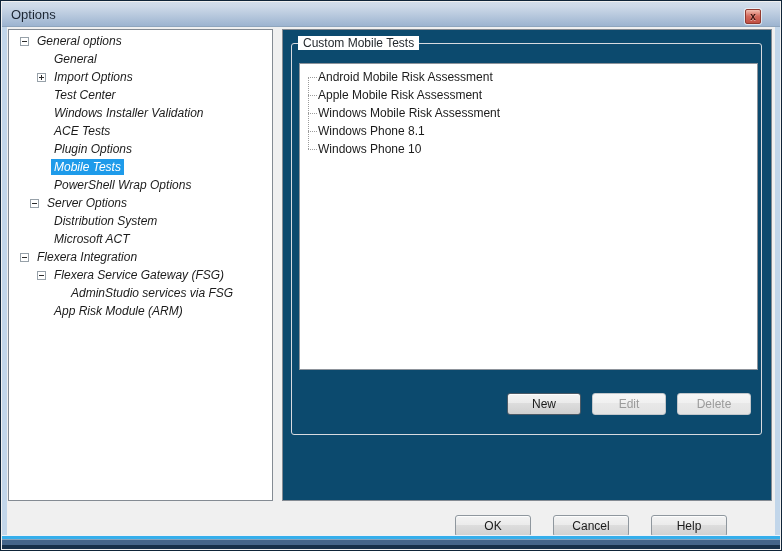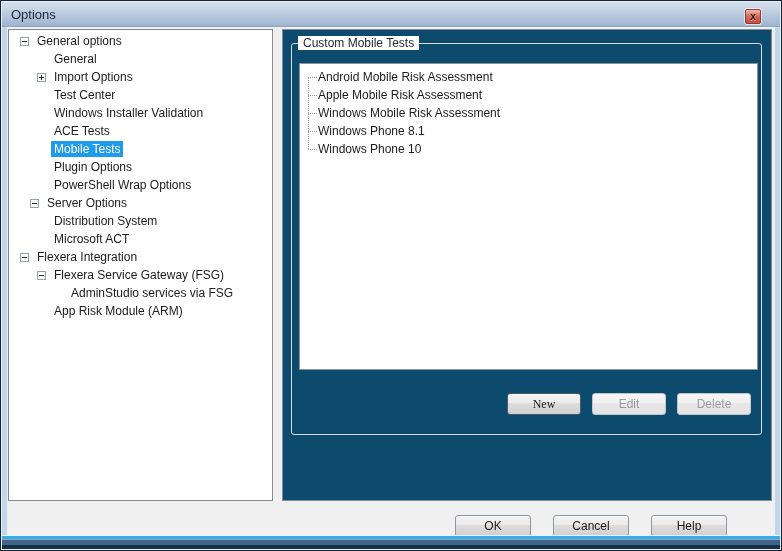--- a/index.html
+++ b/index.html
@@ -51,21 +51,21 @@
     background:#0c4a6e;border:1px solid var(--panel-border);overflow:hidden;
   }
   
   .trow{height:18px;display:flex;align-items:center;font-size:12px;color:var(--txt);cursor:default;white-space:nowrap;}
   .expander{
     width:9px;height:9px;border:1px solid #97a1a9;background:#fff;
     position:relative;margin-right:5px;flex:none;
   }
   .expander::before{content:"";position:absolute;left:1px;right:1px;top:3px;height:1px;background:#2b2b2b;}
   .expander.plus::after{content:"";position:absolute;top:1px;bottom:1px;left:3px;width:1px;background:#2b2b2b;}
-  .tlabel{padding:1px 3px;}
+  .tlabel{padding:1px 3px;font-style:italic;}
   .trow.selected .tlabel{background:var(--sel);color:#fff;}
   
   .groupbox{
     position:absolute;left:8px;top:13px;width:471px;height:392px;
     border:1px solid var(--groupbox-border);border-radius:3px;
   }
   .group-legend{
     position:absolute;top:-8px;left:6px;background:#fff;padding:0 5px;
     font-size:12px;color:#24292e;white-space:nowrap;
   }
@@ -77,21 +77,21 @@
   .connector{position:absolute;left:8px;top:13px;width:1px;border-left:1px dotted #9b9b9b;}
   .lrow{height:18px;display:flex;align-items:center;position:relative;padding-left:18px;font-size:12px;color:var(--txt);white-space:nowrap;}
   .lrow::before{content:"";position:absolute;left:8px;top:9px;width:9px;border-top:1px dotted #9b9b9b;}
   
   .btn{
     height:22px;width:74px;border:1px solid #8f979e;border-radius:3px;
     background:linear-gradient(180deg,#f3f3f3,#ebebeb 45%,#dddddd 46%,#d0d0d0);
     box-shadow:inset 0 1px 0 #fdfdfd;
     font-size:12px;color:var(--txt);cursor:default;
   }
-  .btn.default{border-color:#4d5a66;font-family:Liberation Serif, serif;}
+  .btn.default{border-color:#4d5a66;}
   .btn.disabled{
     color:#9b9b9b;border-color:#c3c7cb;box-shadow:none;
     background:linear-gradient(180deg,#f6f6f6,#f0f0f0 45%,#e8e8e8 46%,#e3e3e3);
   }
   .group-btn-row{position:absolute;right:10px;top:349px;display:flex;gap:11px;}
   .footer-btn-row{position:absolute;right:48px;top:488px;display:flex;gap:22px;}
   .footer-btn-row .btn{width:76px;}
 </style>
 </head>
 <body>
@@ -123,25 +123,25 @@
         </div>
         <div class="trow" style="padding-left: 42px;">
           <span class="tlabel">Test Center</span>
         </div>
         <div class="trow" style="padding-left: 42px;">
           <span class="tlabel">Windows Installer Validation</span>
         </div>
         <div class="trow" style="padding-left: 42px;">
           <span class="tlabel">ACE Tests</span>
         </div>
+        <div class="trow" style="padding-left: 42px;">
+          <span class="tlabel">Plugin Options</span>
+        </div>
         <div class="trow selected" style="padding-left: 42px;">
           <span class="tlabel">Mobile Tests</span>
-        </div>
-        <div class="trow" style="padding-left: 42px;">
-          <span class="tlabel">Plugin Options</span>
         </div>
         <div class="trow" style="padding-left: 42px;">
           <span class="tlabel">PowerShell Wrap Options</span>
         </div>
         <div class="trow" style="padding-left: 21px;">
           <span class="expander"></span>
           <span class="tlabel">Server Options</span>
         </div>
         <div class="trow" style="padding-left: 42px;">
           <span class="tlabel">Distribution System</span>

